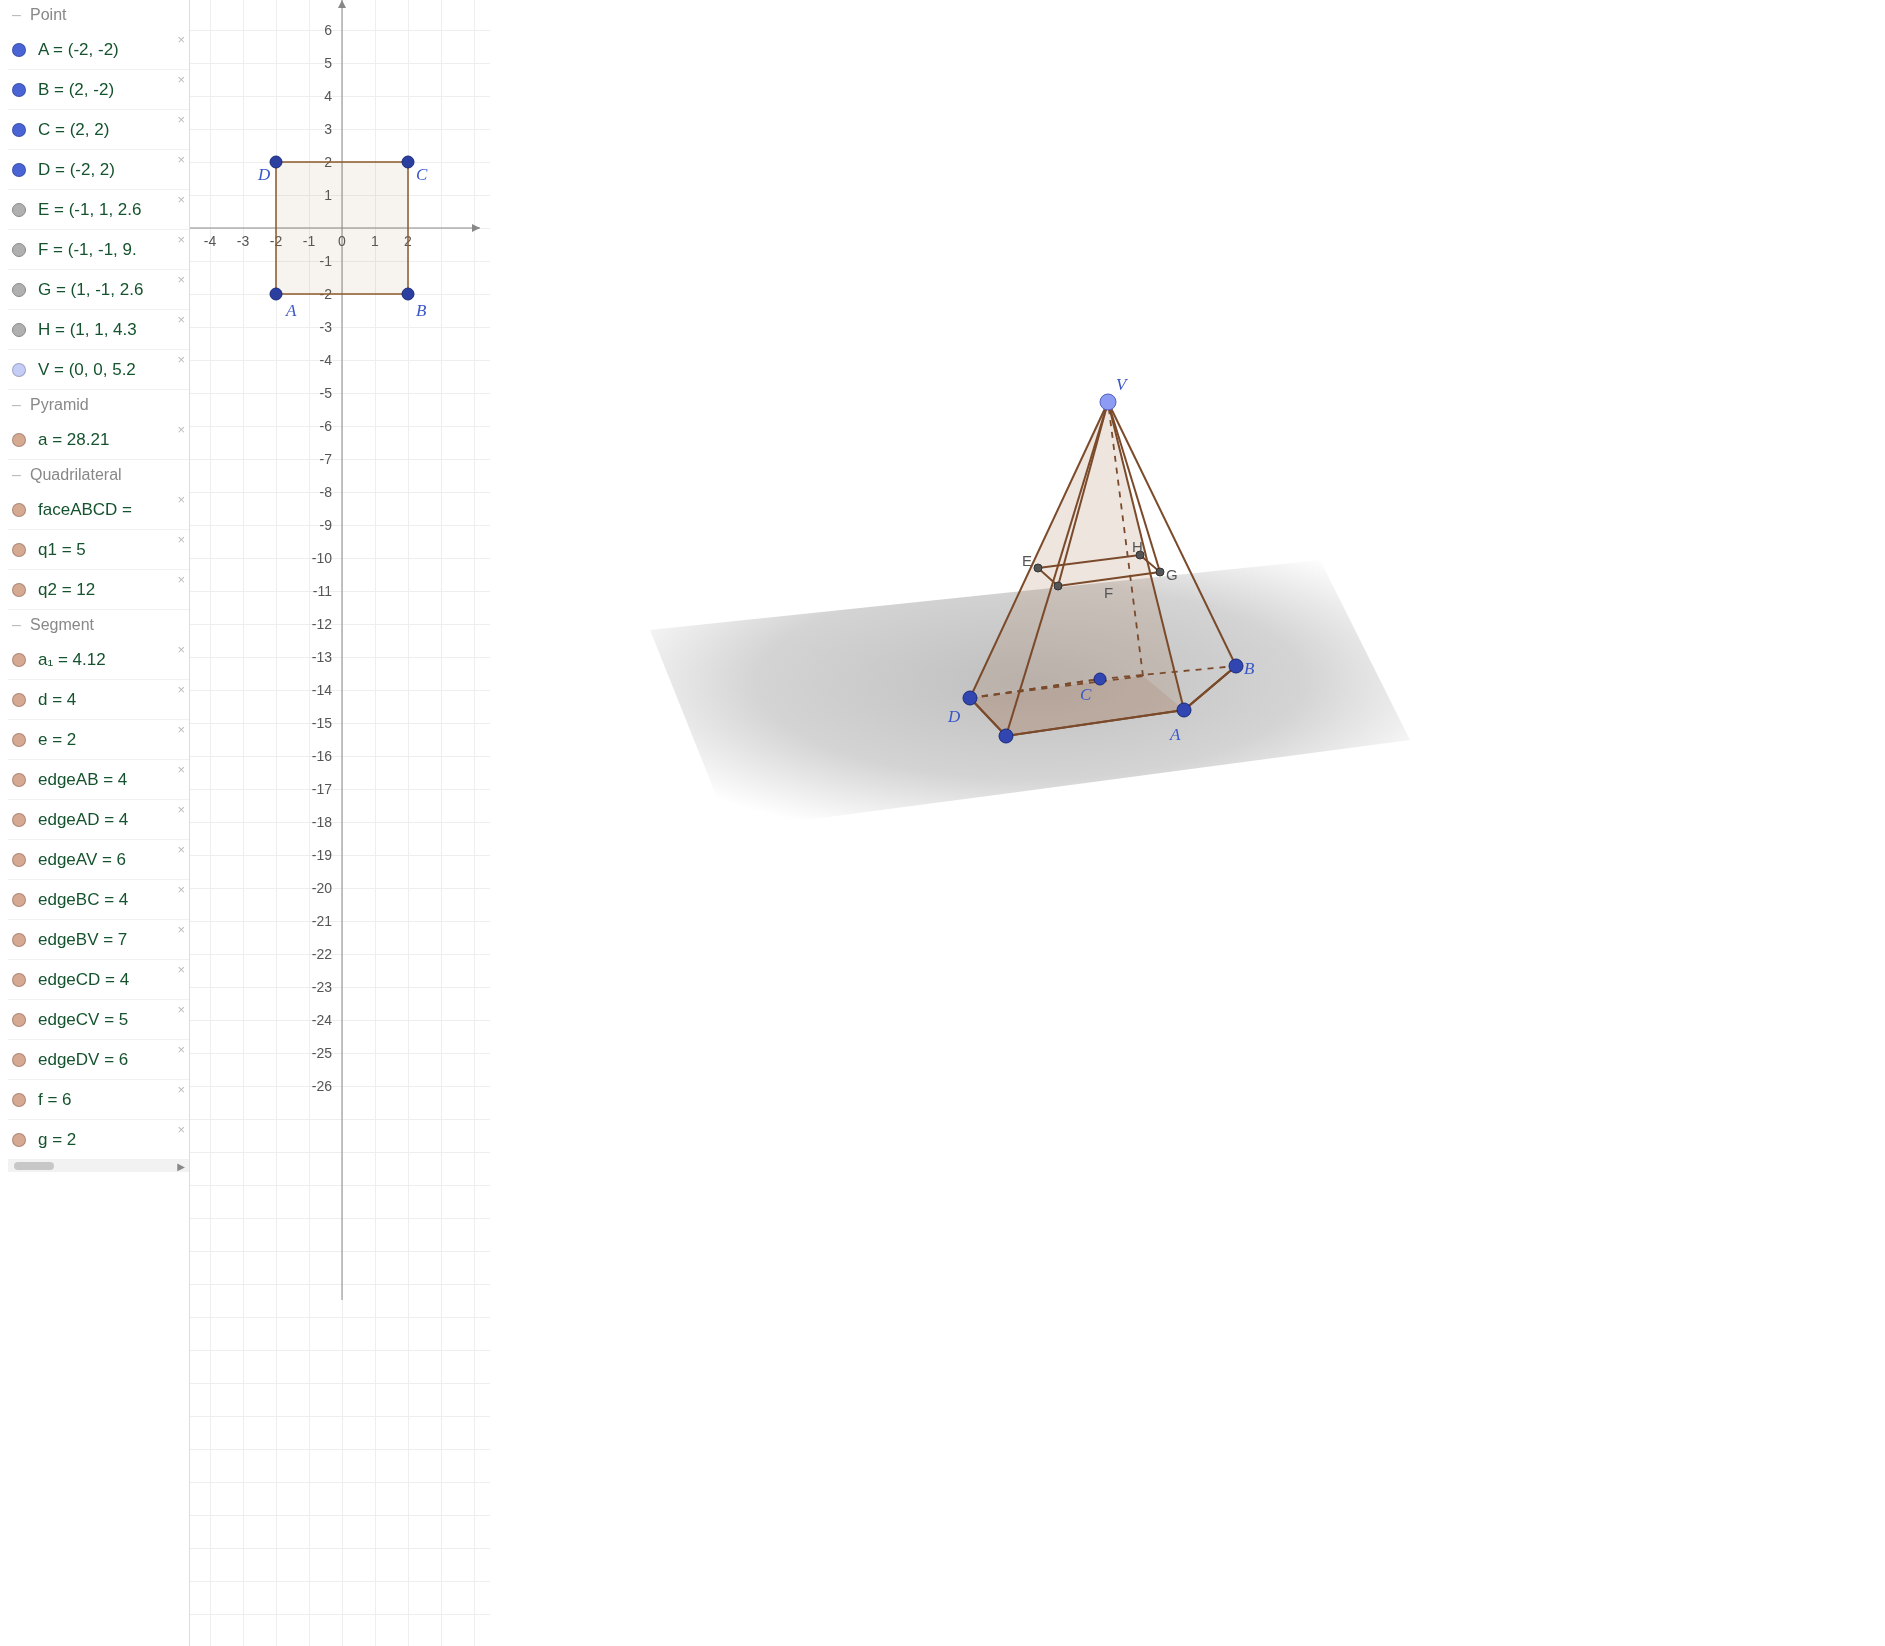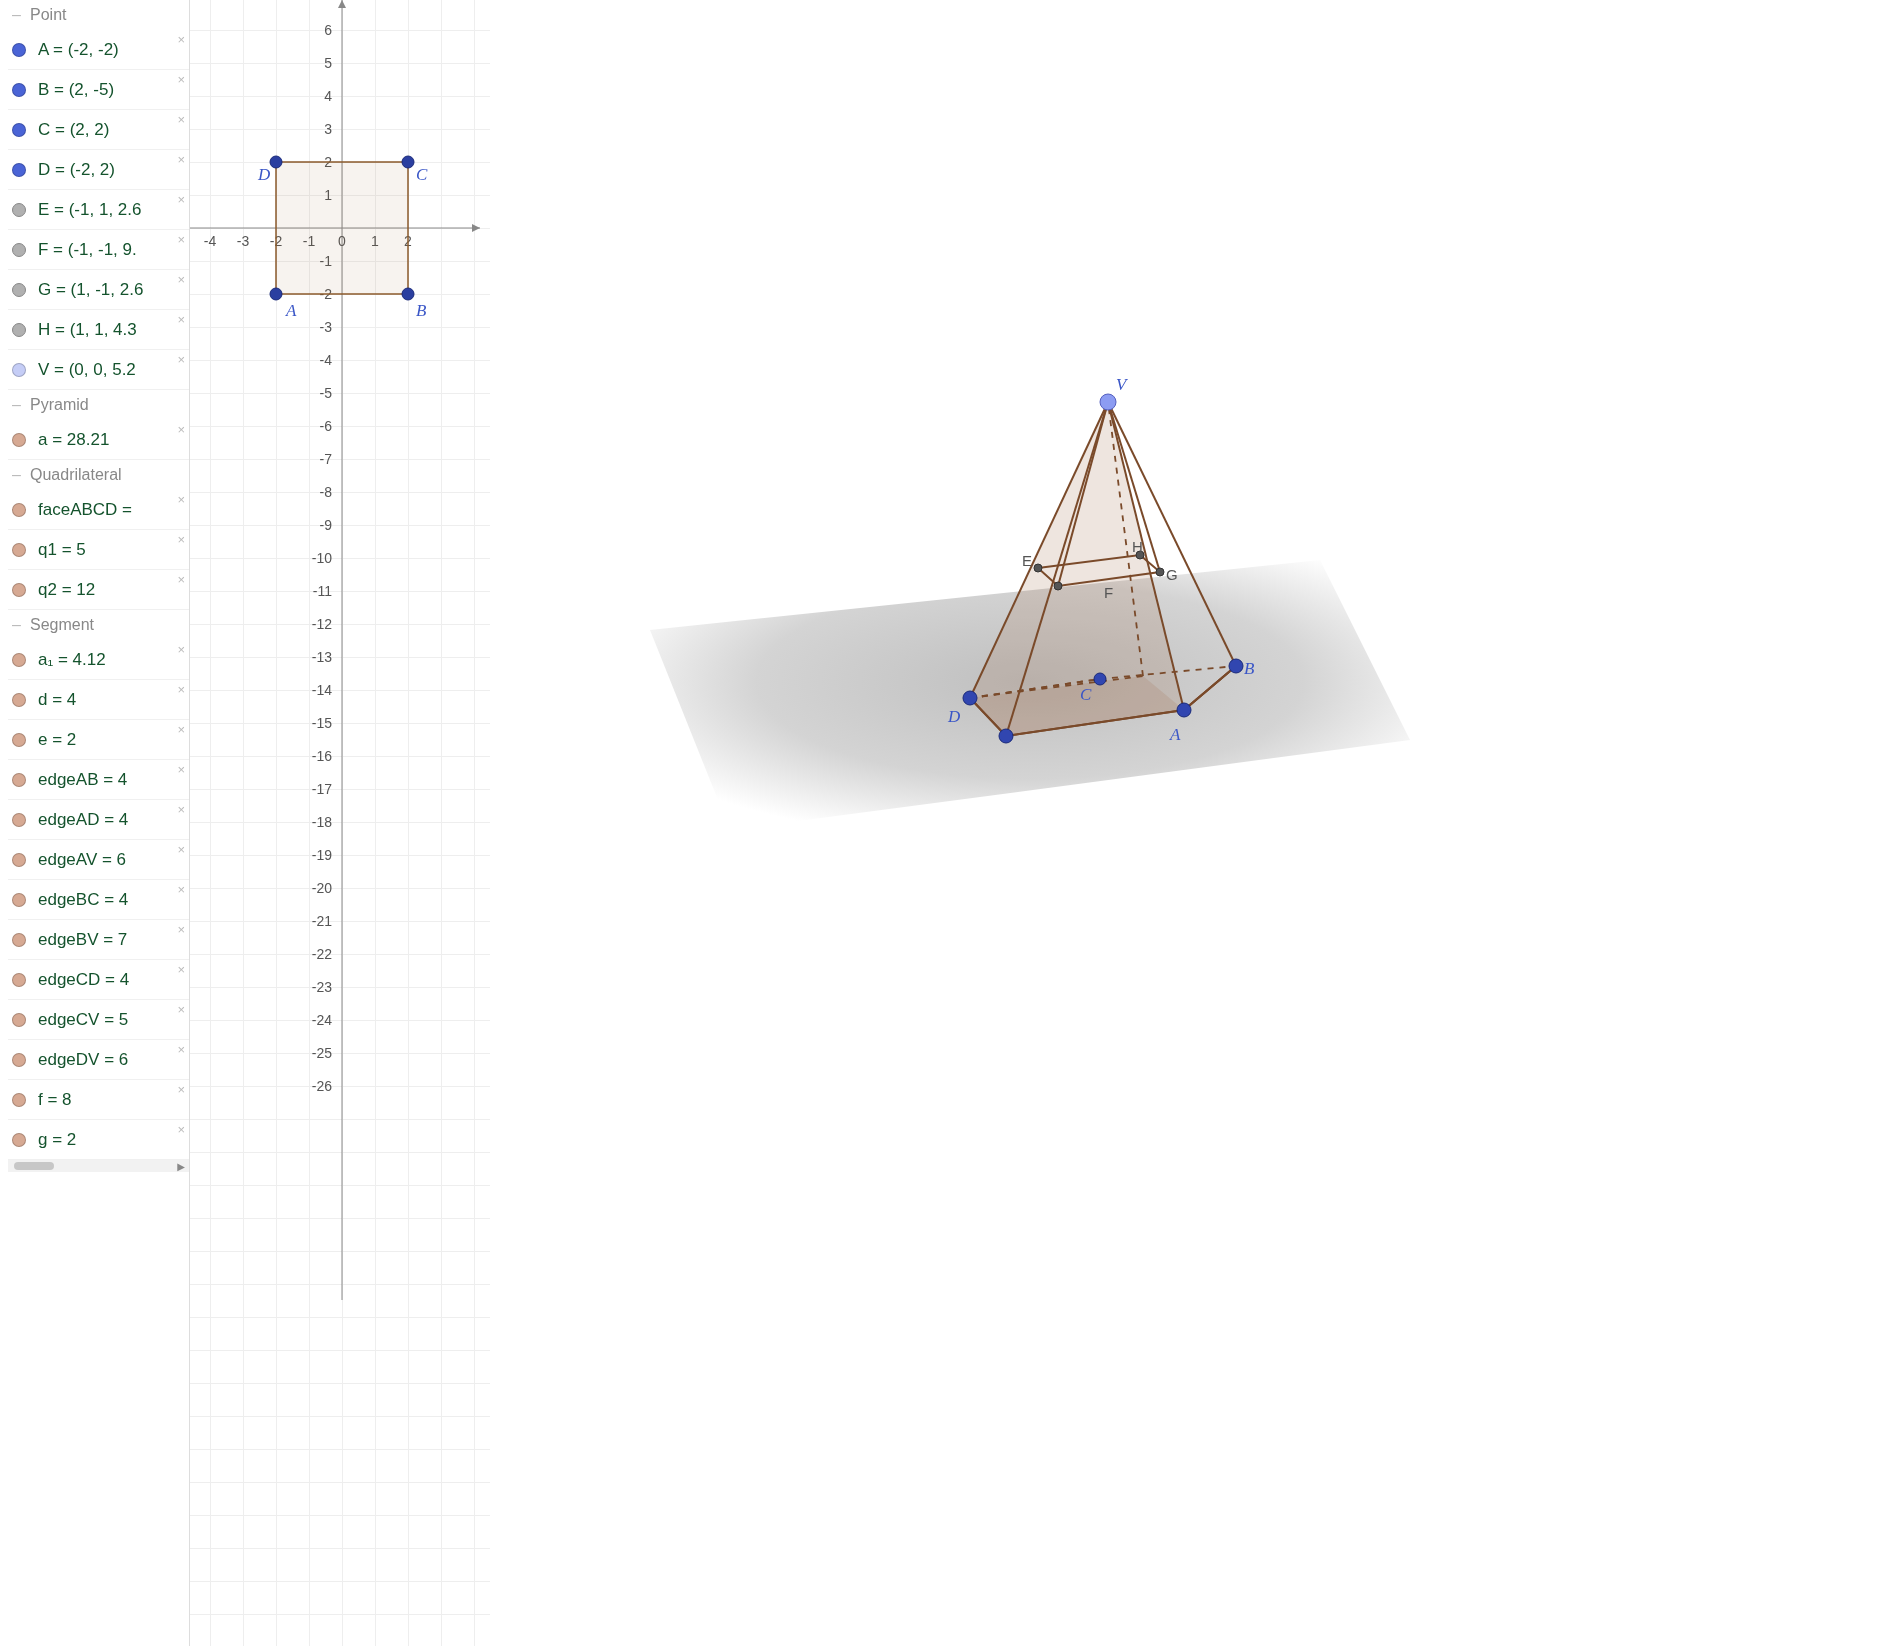--- a/index.html
+++ b/index.html
@@ -113,21 +113,21 @@
       <span class="chev">–</span>
       <span>Point</span>
     </div>
     <div class="row">
       <span class="bullet blue"></span>
       <span class="label">A = (-2, -2)</span>
       <span class="close">×</span>
     </div>
     <div class="row">
       <span class="bullet blue"></span>
-      <span class="label">B = (2, -5)</span>
+      <span class="label">B = (2, -2)</span>
       <span class="close">×</span>
     </div>
     <div class="row">
       <span class="bullet blue"></span>
       <span class="label">C = (2, 2)</span>
       <span class="close">×</span>
     </div>
     <div class="row">
       <span class="bullet blue"></span>
       <span class="label">D = (-2, 2)</span>
@@ -240,21 +240,21 @@
       <span class="label">edgeCV = 5</span>
       <span class="close">×</span>
     </div>
     <div class="row">
       <span class="bullet brown"></span>
       <span class="label">edgeDV = 6</span>
       <span class="close">×</span>
     </div>
     <div class="row">
       <span class="bullet brown"></span>
-      <span class="label">f = 8</span>
+      <span class="label">f = 6</span>
       <span class="close">×</span>
     </div>
     <div class="row">
       <span class="bullet brown"></span>
       <span class="label">g = 2</span>
       <span class="close">×</span>
     </div>
     <div class="hscroll">
       <div class="thumb"></div>
       <span class="arrow">▶</span>

